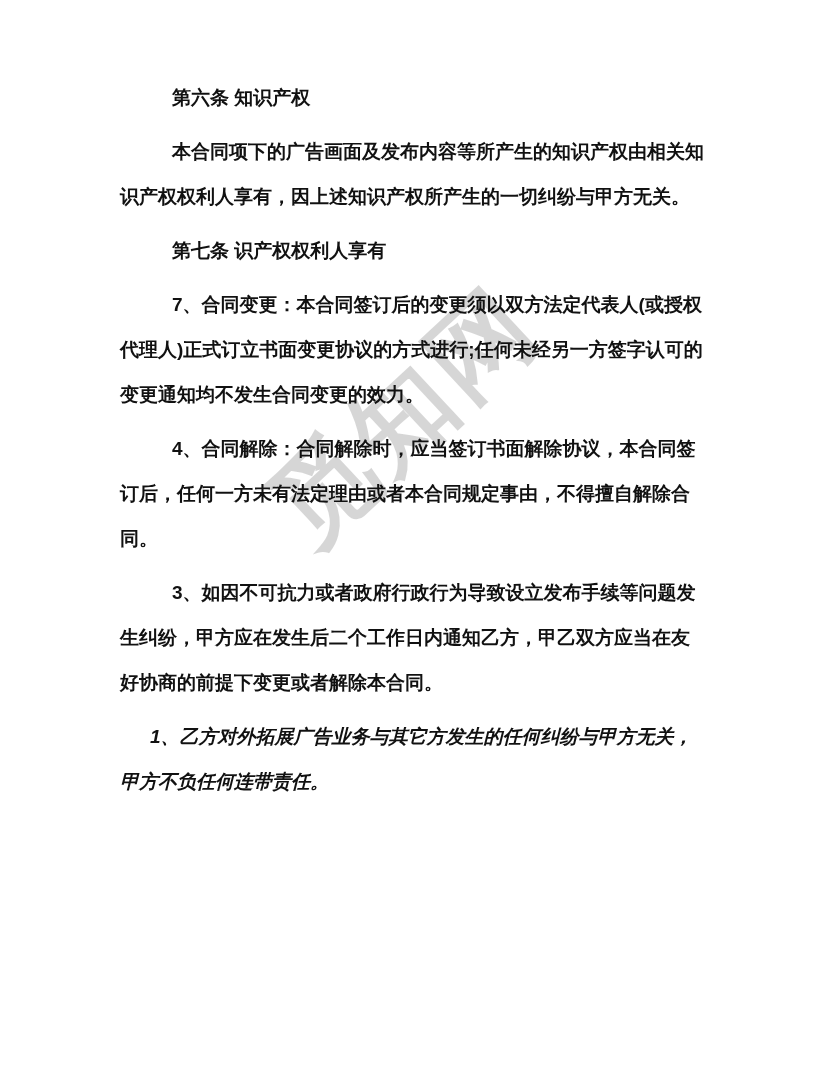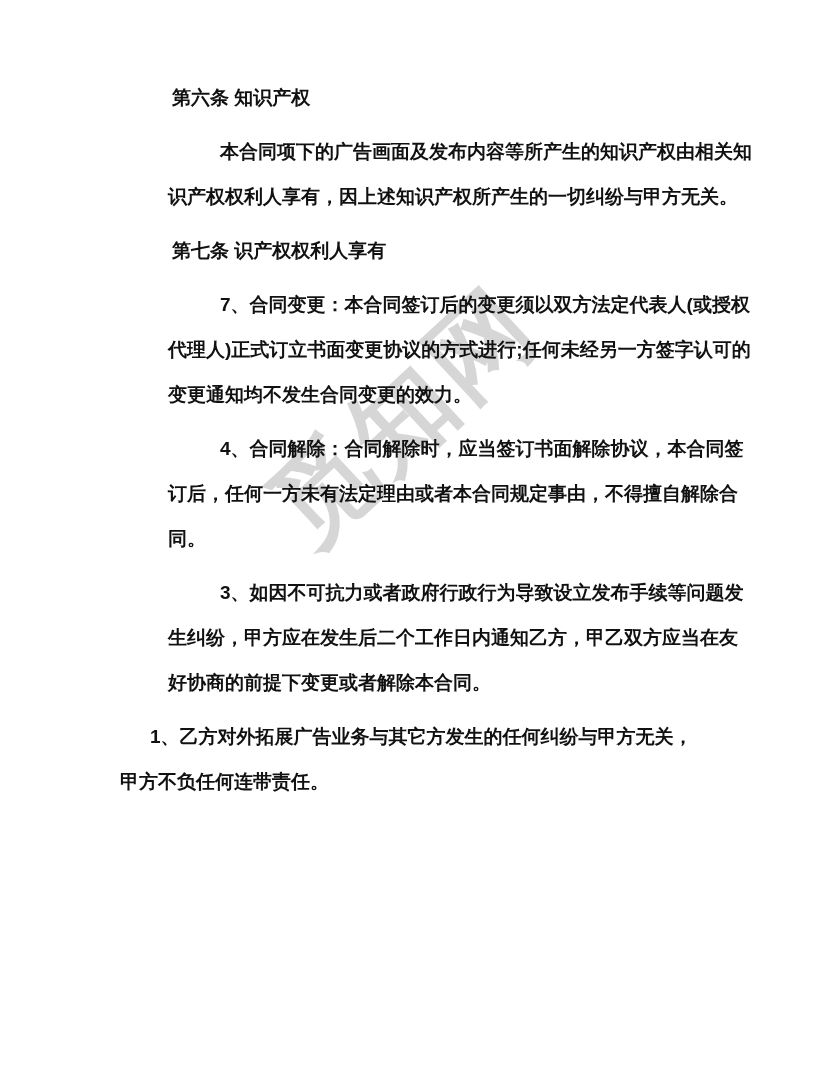--- a/index.html
+++ b/index.html
@@ -42,24 +42,24 @@
   }
   .content p {
     margin: 0 0 9px 0;
     white-space: pre; 
   }
   .content p.h {
     padding-left: 52px; 
   }
   .content p.b {
     text-indent: 52px;  
-    margin-left: 48px;
   }
   .content p.b2 {
     text-indent: 30px;  
+    font-style: italic;
   }
 </style>
 </head>
 <body>
 
 <div class="page">
 
   <div class="watermark">觅知网</div>
 
   <div class="content">

